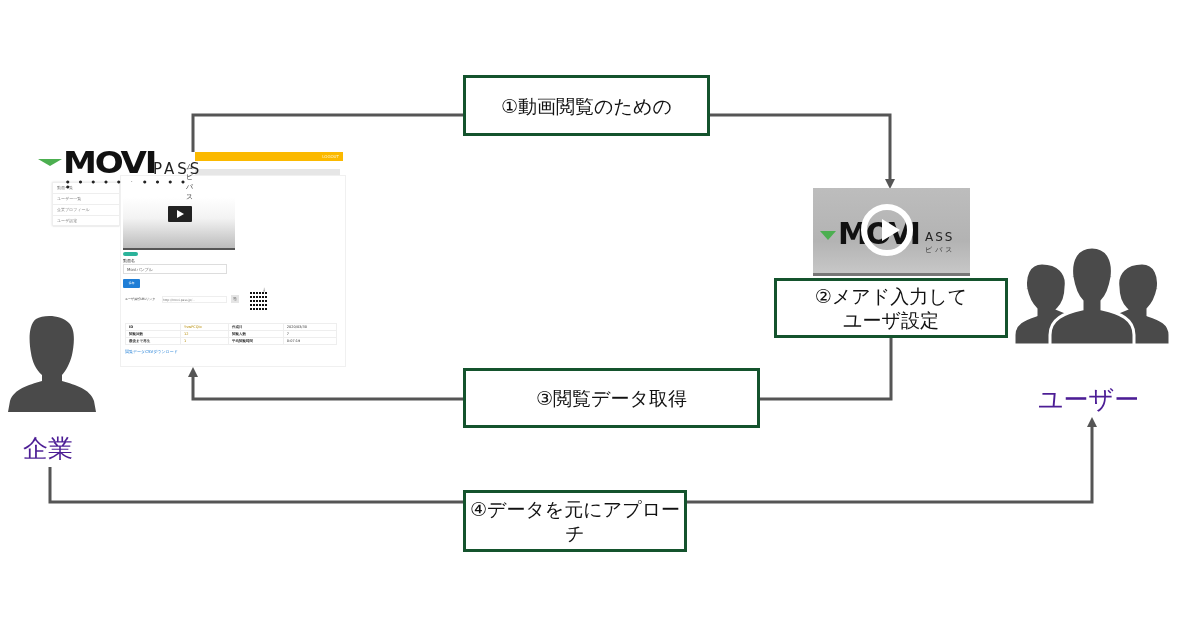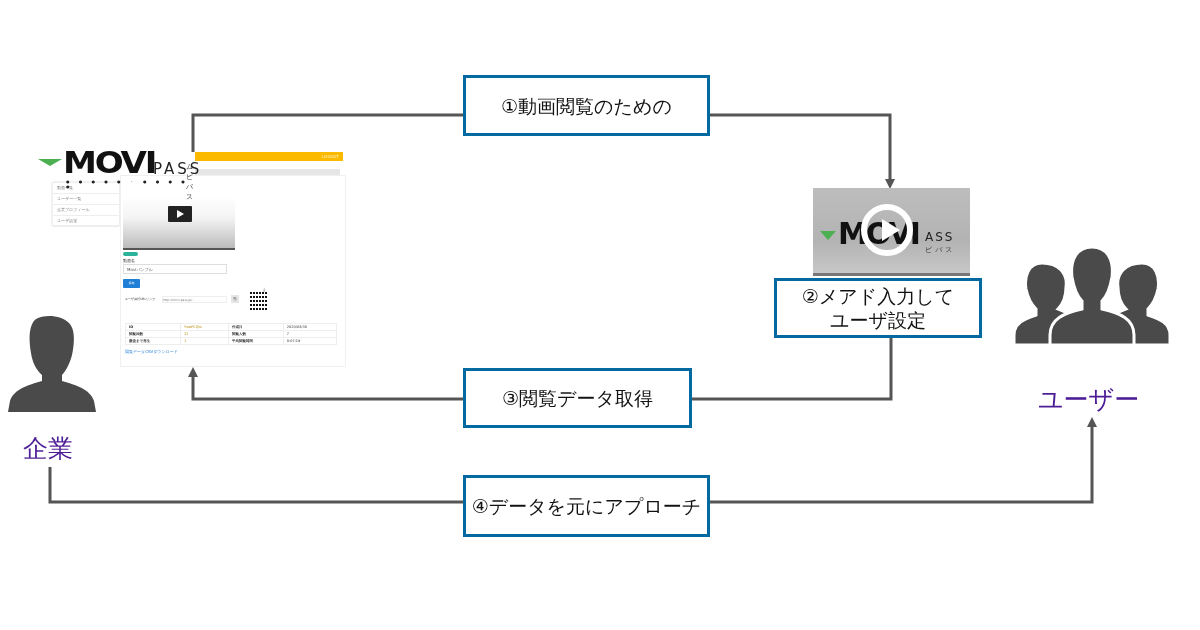--- a/index.html
+++ b/index.html
@@ -1,20 +1,20 @@
 <!DOCTYPE html>
 <html><head>
   <meta charset="utf-8">
   <style>
     html, body { margin: 0; padding: 0; background: #ffffff; }
     body { width: 1200px; height: 630px; position: relative; overflow: hidden;
            font-family: "DejaVu Sans", "Liberation Sans", sans-serif; color: #111; }
     .abs { position: absolute; }
     svg.connectors { position: absolute; left: 0; top: 0; width: 1200px; height: 630px; pointer-events: none; }
-    .step-box { position: absolute; background: #fff; border: 3px solid #0369a1; box-sizing: border-box;
+    .step-box { position: absolute; background: #fff; border: 3px solid #14532d; box-sizing: border-box;
                 display: flex; flex-direction: column; align-items: center; justify-content: center;
                 font-size: 19px; line-height: 24px; text-align: center; color: #111; }
     .actor-label { position: absolute; font-size: 25px; color: #4c1d95; }
 
     
     .admin { position: absolute; left: 35px; top: 145px; width: 310px; height: 220px; }
     .admin .topbar { position: absolute; left: 160px; top: 7px; width: 148px; height: 9px; background: #fbb900; }
     .admin .topbar-text { position: absolute; right: 4px; top: 0; font-size: 4px; color: #fff4cc; line-height: 9px; }
     .admin .subbar { position: absolute; left: 160px; top: 24px; width: 145px; height: 7px; background: #e6e6e6; }
     .admin .sidebar { position: absolute; left: 17px; top: 37px; width: 66px; height: 42px; background: #fff;
@@ -158,33 +158,33 @@
 
 <div class="thumb">
   <div class="tri"></div>
   <div class="movi">MOVI</div>
   <div class="kana">ビパス</div>
   <div class="pass">ASS</div>
   <div class="play"></div>
   <div class="bar"></div>
 </div>
 
-<div class="step-box" style="left:774px; top:278px; width:208px; height:60px;">
+<div class="step-box" style="left:774px; top:278px; width:234px; height:60px;">
   <span>②メアド入力して</span>
   <span>ユーザ設定</span>
 </div>
 
 <svg class="abs" style="left:1012px; top:243px; width:160px; height:103px;" viewBox="0 0 160 103">
   <g fill="#4a4a4a" stroke="#fff" stroke-width="3">
     <path d="M30,20 C16,20 12,34 14,46 C16,56 20,62 24,66 L24,72 C12,76 2,80 2,92 L2,102 L56,102 L56,70 L46,66 C50,62 54,54 54,44 C56,30 46,20 30,20 Z"></path>
     <path d="M130,20 C144,20 148,34 146,46 C144,56 140,62 136,66 L136,72 C148,76 158,80 158,92 L158,102 L104,102 L104,70 L114,66 C110,62 106,54 106,44 C104,30 114,20 130,20 Z"></path>
     <path d="M80,4 C64,4 58,18 60,34 C62,46 66,54 70,58 L70,66 C52,70 38,76 38,92 L38,102 L122,102 L122,92 C122,76 108,70 90,66 L90,58 C94,54 98,46 100,34 C102,18 96,4 80,4 Z"></path>
   </g>
 </svg>
 <div class="actor-label" style="left:1038px; top:383px;">ユーザー</div>
 
-<div class="step-box" style="left:463px; top:368px; width:229px; height:60px;">
+<div class="step-box" style="left:463px; top:368px; width:297px; height:60px;">
   <span>③閲覧データ取得</span>
 </div>
 
-<div class="step-box" style="left:463px; top:475px; width:247px; height:62px;">
+<div class="step-box" style="left:463px; top:490px; width:224px; height:62px;">
   <span>④データを元にアプローチ</span>
 </div>
 
 </body></html>

